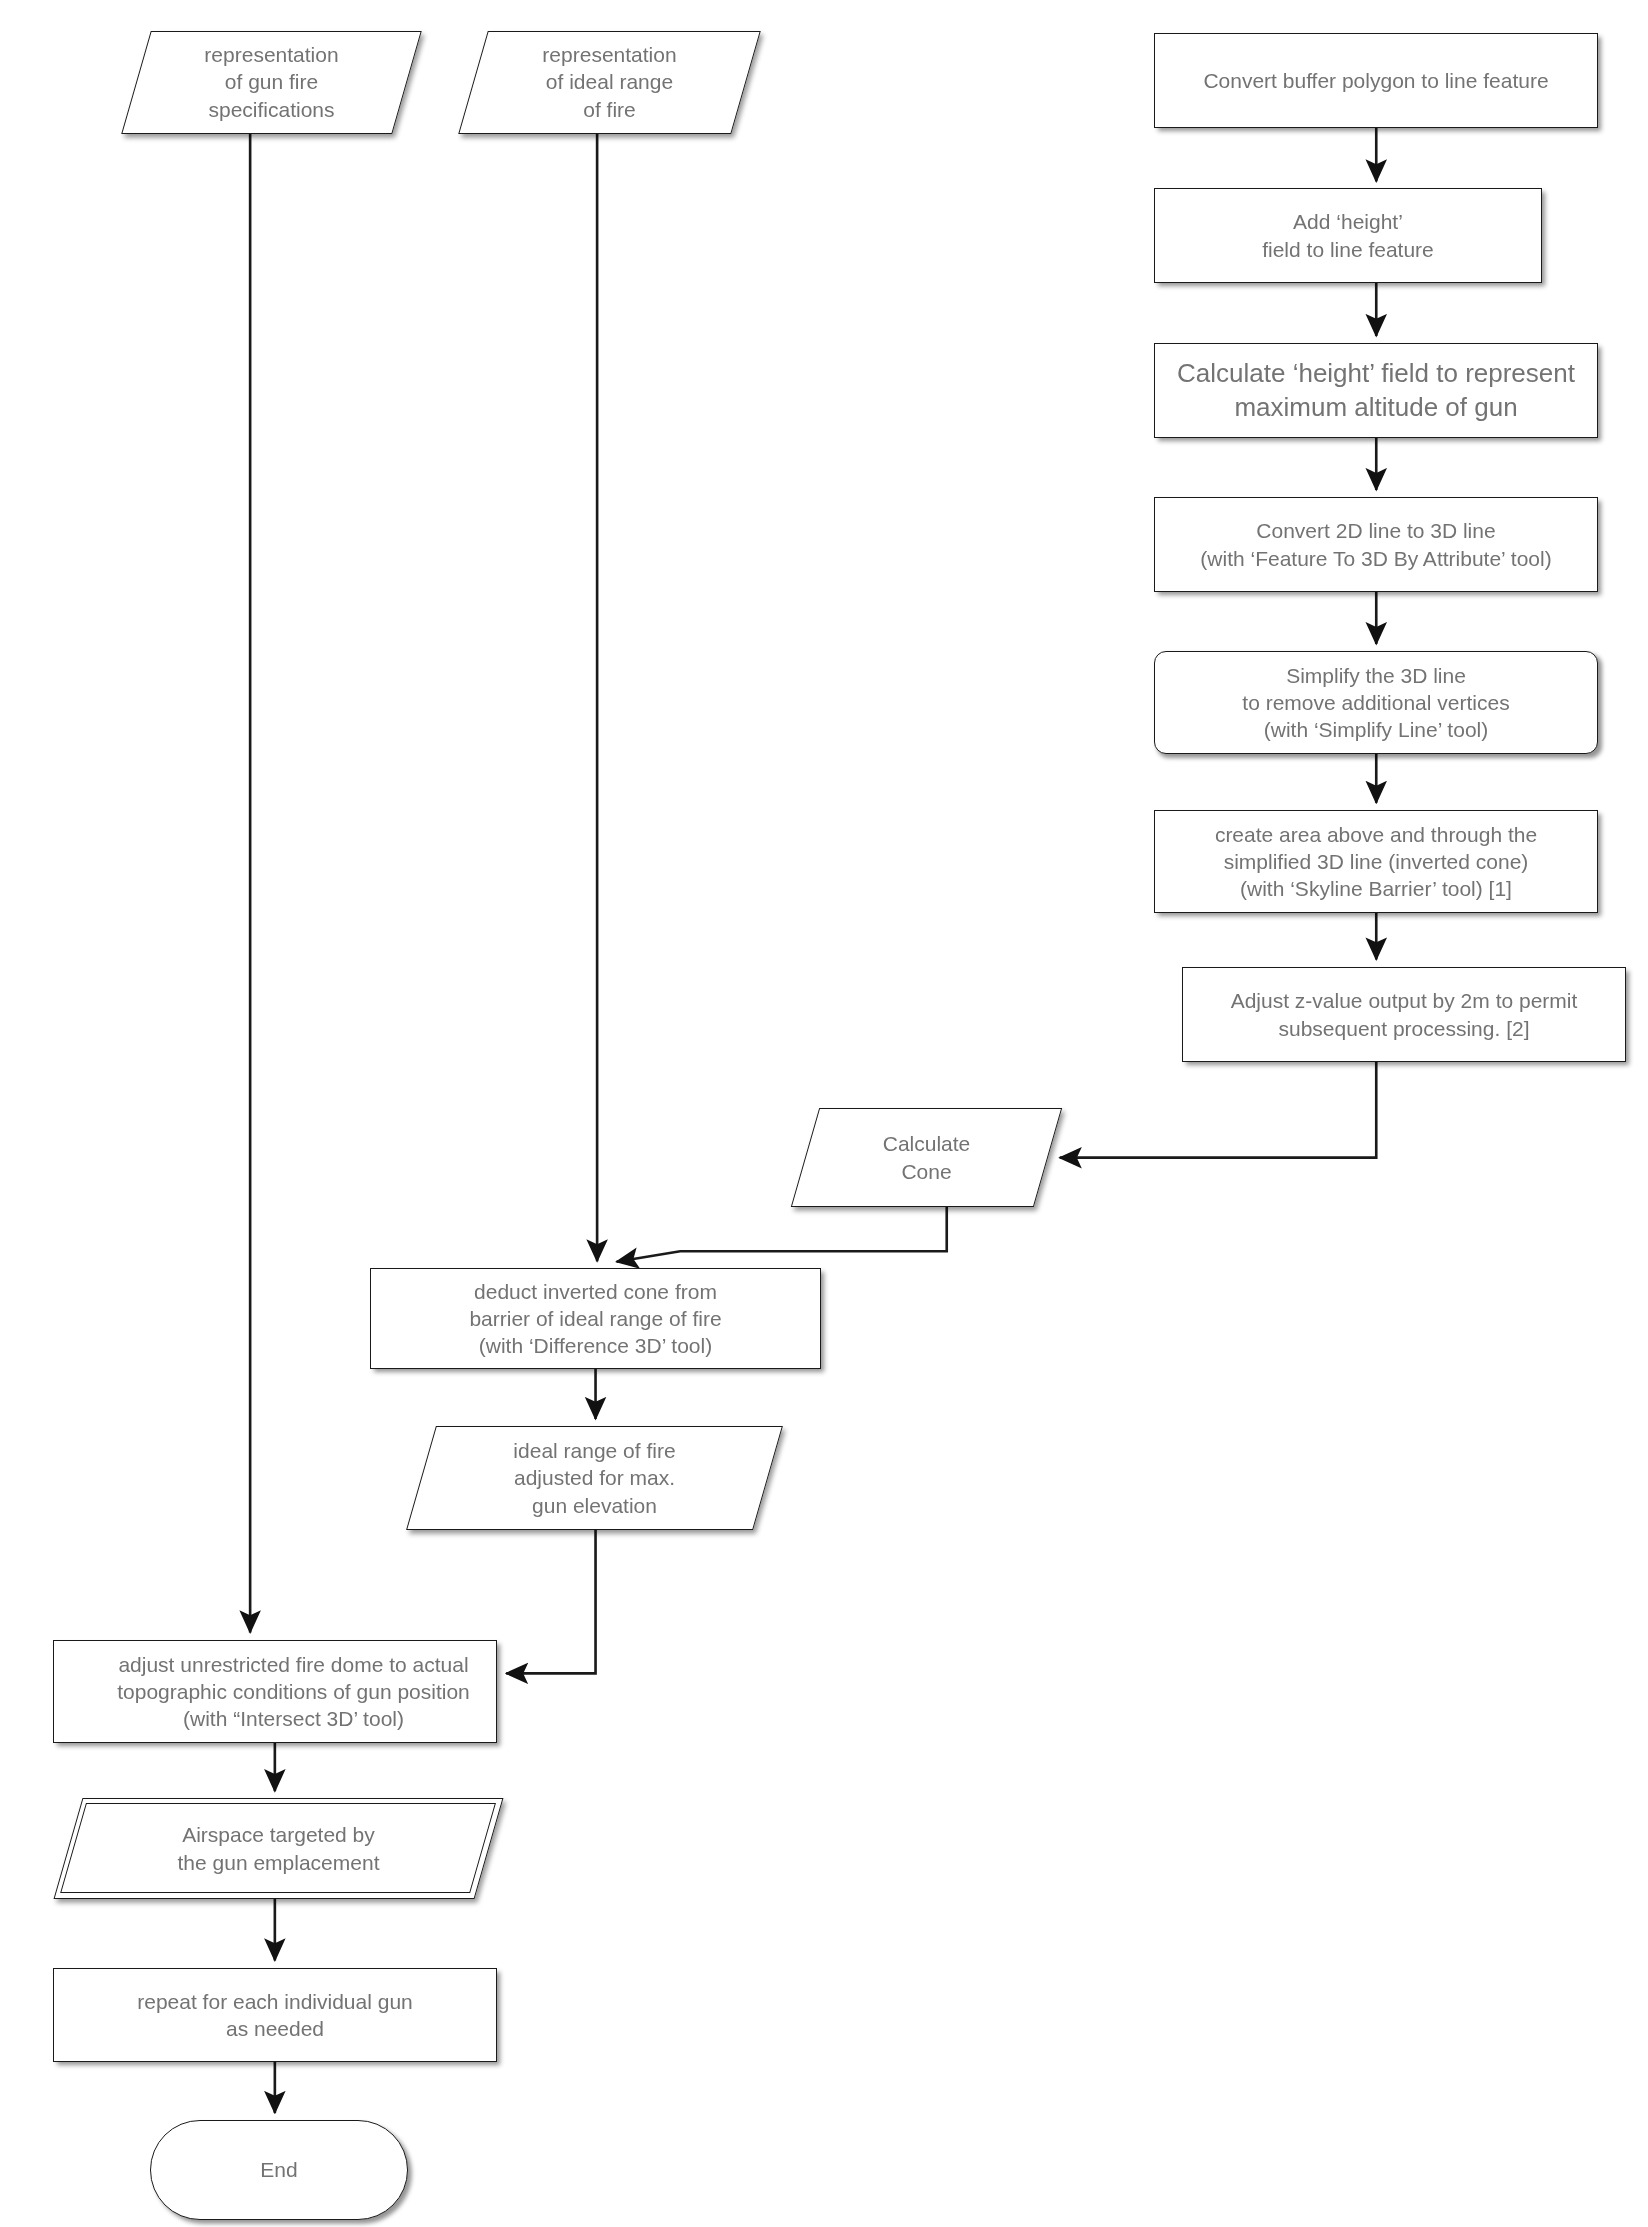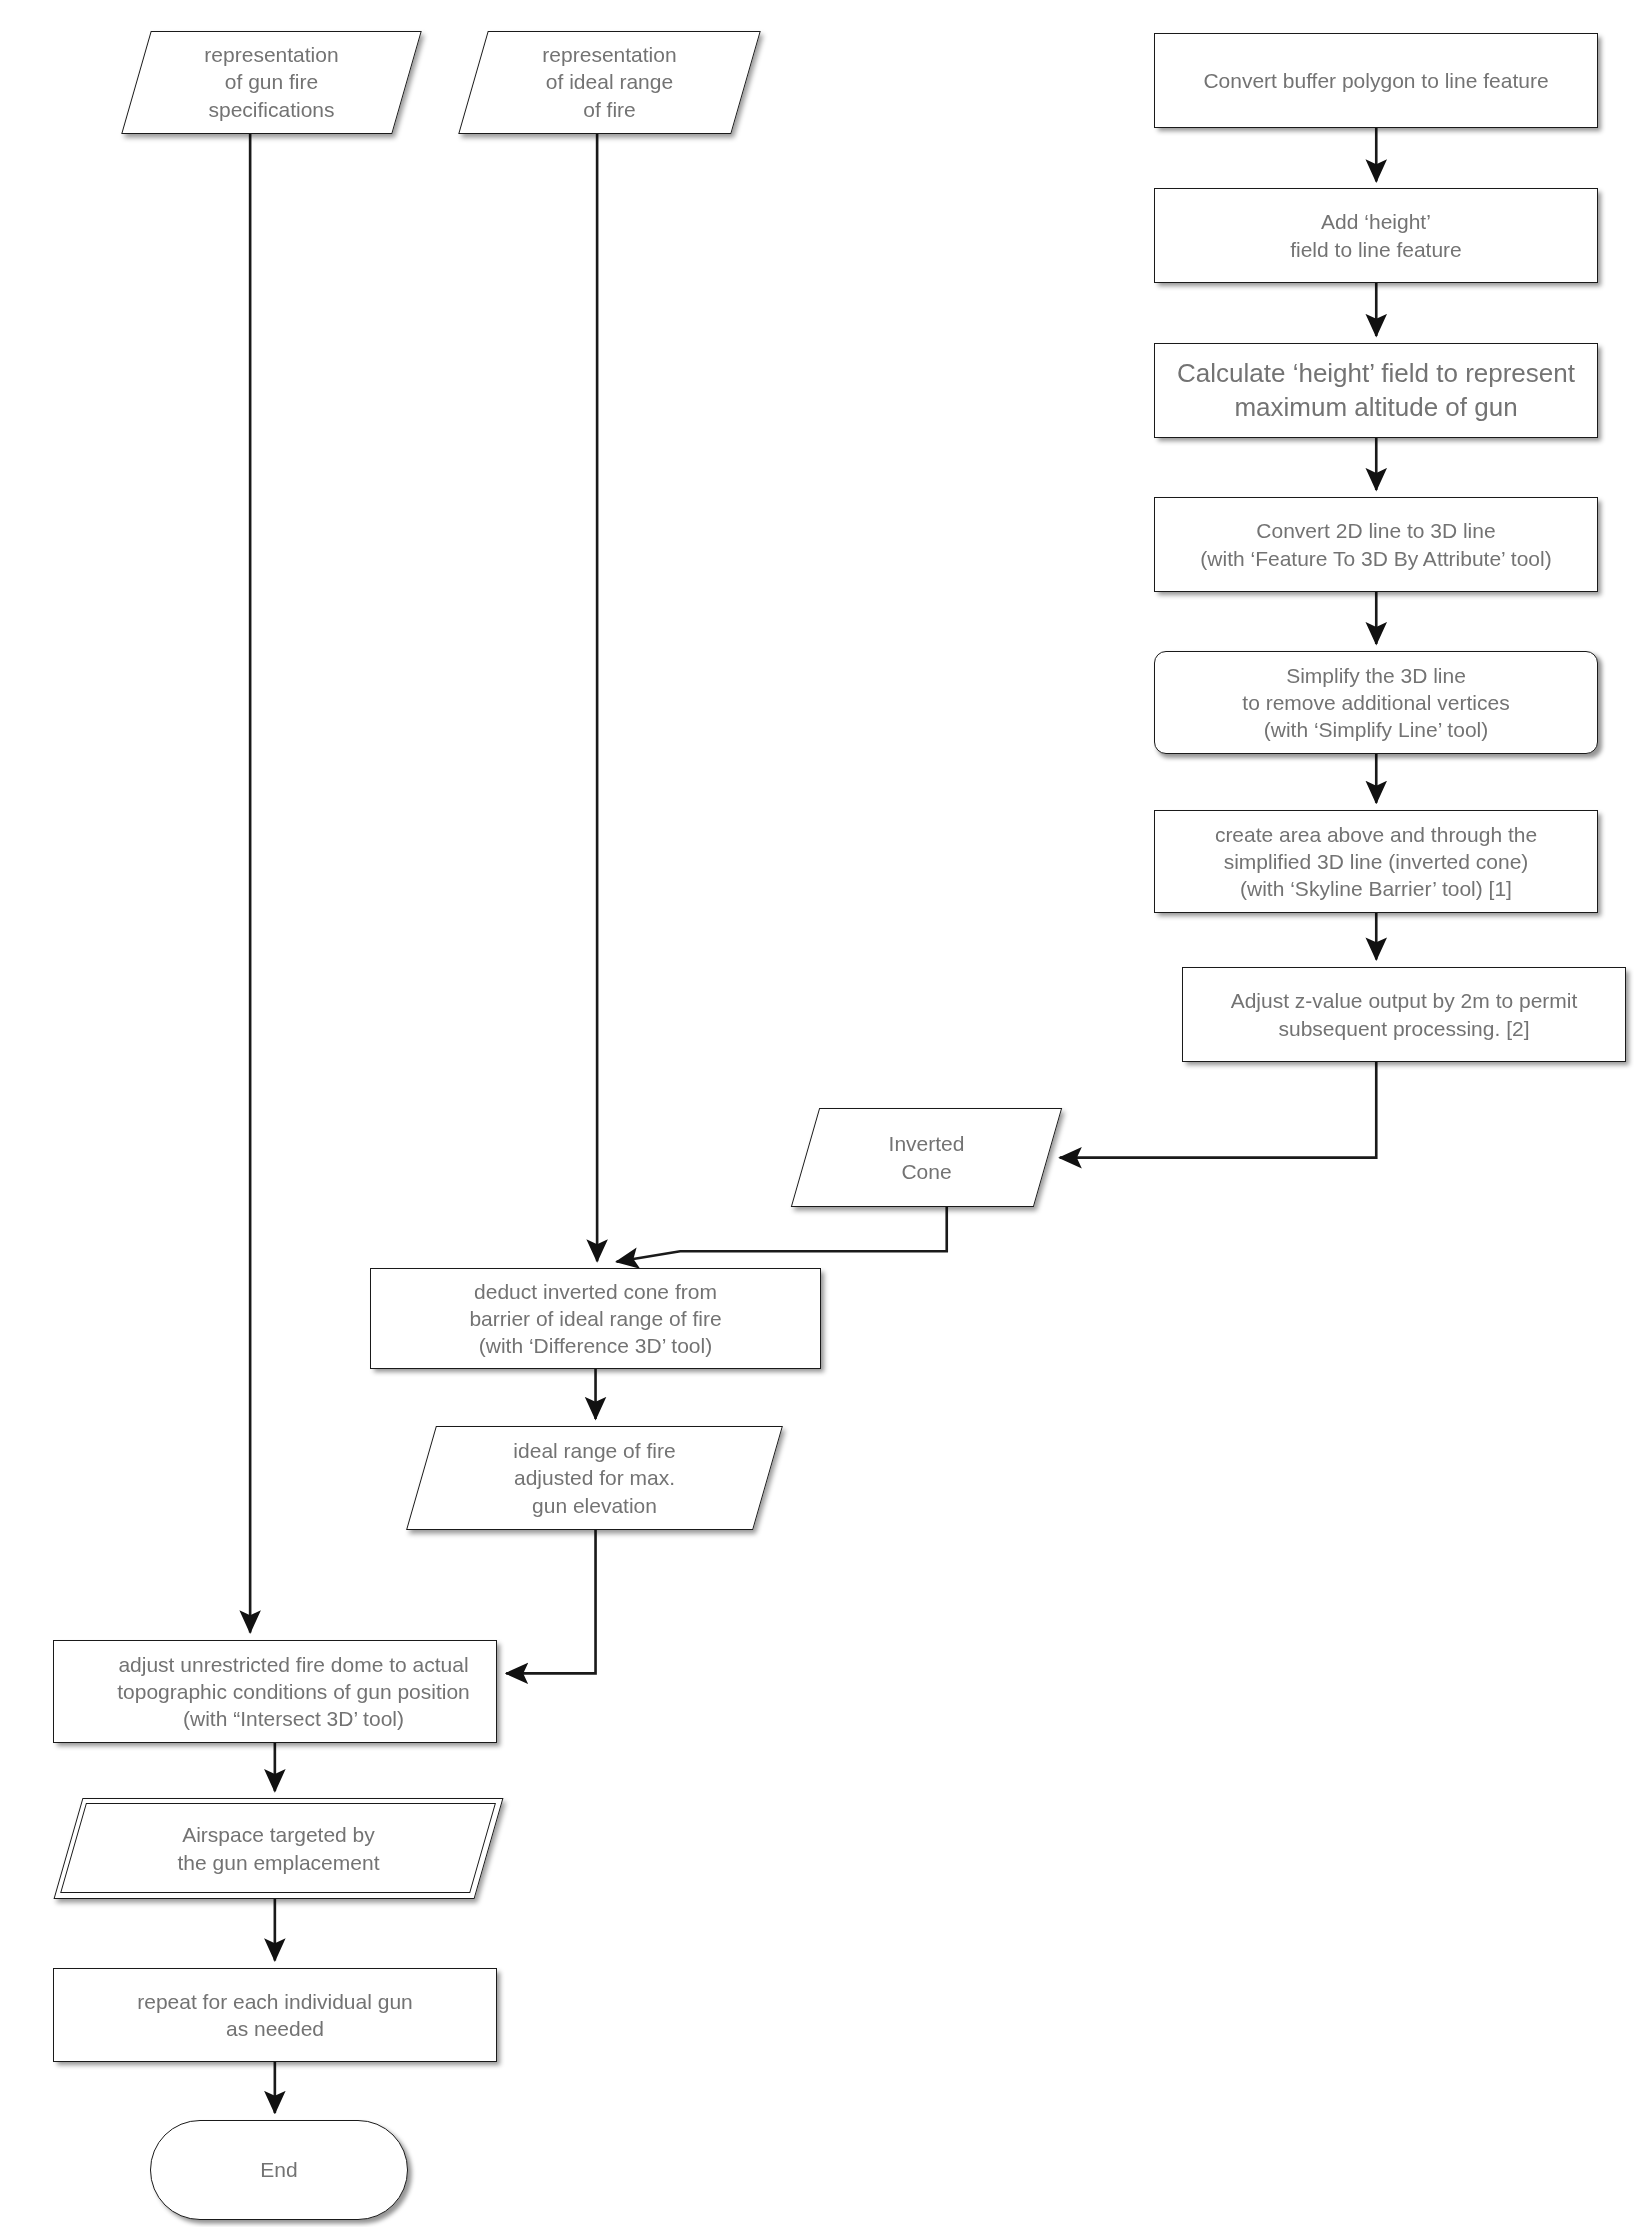--- a/index.html
+++ b/index.html
@@ -120,35 +120,35 @@
   </svg>
 
   <div id="node-layer">
       <div class="node shape-data" style="left: 136px; top: 30.5px; width: 271px; height: 103px; font-size: 21px;"><div class="para-bg"></div><div class="node-label">representation
 of gun fire
 specifications</div></div>
       <div class="node shape-data" style="left: 473px; top: 30.5px; width: 273px; height: 103px; font-size: 21px;"><div class="para-bg"></div><div class="node-label">representation
 of ideal range
 of fire</div></div>
       <div class="node shape-process" style="left: 1154px; top: 33px; width: 444px; height: 95px; font-size: 21px;"><div class="node-label">Convert buffer polygon to line feature</div></div>
-      <div class="node shape-process" style="left: 1154px; top: 188px; width: 444px; height: 95px; font-size: 21px;"><div class="node-label">Add ‘height’
+      <div class="node shape-process" style="left: 1154px; top: 188px; width: 388px; height: 95px; font-size: 21px;"><div class="node-label">Add ‘height’
 field to line feature</div></div>
       <div class="node shape-process" style="left: 1154px; top: 343px; width: 444px; height: 95px; font-size: 26px;"><div class="node-label">Calculate ‘height’ field to represent
 maximum altitude of gun</div></div>
       <div class="node shape-process" style="left: 1154px; top: 497px; width: 444px; height: 95px; font-size: 21px;"><div class="node-label">Convert 2D line to 3D line
 (with ‘Feature To 3D By Attribute’ tool)</div></div>
       <div class="node shape-process" style="left: 1154px; top: 651px; width: 444px; height: 103px; font-size: 21px; border-radius: 12px;"><div class="node-label">Simplify the 3D line
 to remove additional vertices
 (with ‘Simplify Line’ tool)</div></div>
       <div class="node shape-process" style="left: 1154px; top: 810px; width: 444px; height: 103px; font-size: 21px;"><div class="node-label">create area above and through the
 simplified 3D line (inverted cone)
 (with ‘Skyline Barrier’ tool)  [1]</div></div>
       <div class="node shape-process" style="left: 1154px; top: 967px; width: 444px; height: 95px; font-size: 21px; margin-left: 28px;"><div class="node-label">Adjust z-value output by 2m to permit
 subsequent processing. [2]</div></div>
-      <div class="node shape-data" style="left: 805px; top: 1108px; width: 243px; height: 99px; font-size: 21px;"><div class="para-bg"></div><div class="node-label">Inverted
+      <div class="node shape-data" style="left: 805px; top: 1108px; width: 243px; height: 99px; font-size: 21px;"><div class="para-bg"></div><div class="node-label">Calculate
 Cone</div></div>
       <div class="node shape-process" style="left: 370px; top: 1268px; width: 451px; height: 101px; font-size: 21px;"><div class="node-label">deduct inverted cone from
 barrier of ideal range of fire
 (with ‘Difference 3D’ tool)</div></div>
       <div class="node shape-data" style="left: 421px; top: 1426px; width: 347px; height: 104px; font-size: 21px;"><div class="para-bg"></div><div class="node-label">ideal range of fire
 adjusted for max.
 gun elevation</div></div>
       <div class="node shape-process" style="left: 53px; top: 1640px; width: 444px; height: 103px; font-size: 21px; padding-left: 37px;"><div class="node-label">adjust unrestricted fire dome to actual
 topographic conditions of gun position
 (with “Intersect 3D’ tool)</div></div>

